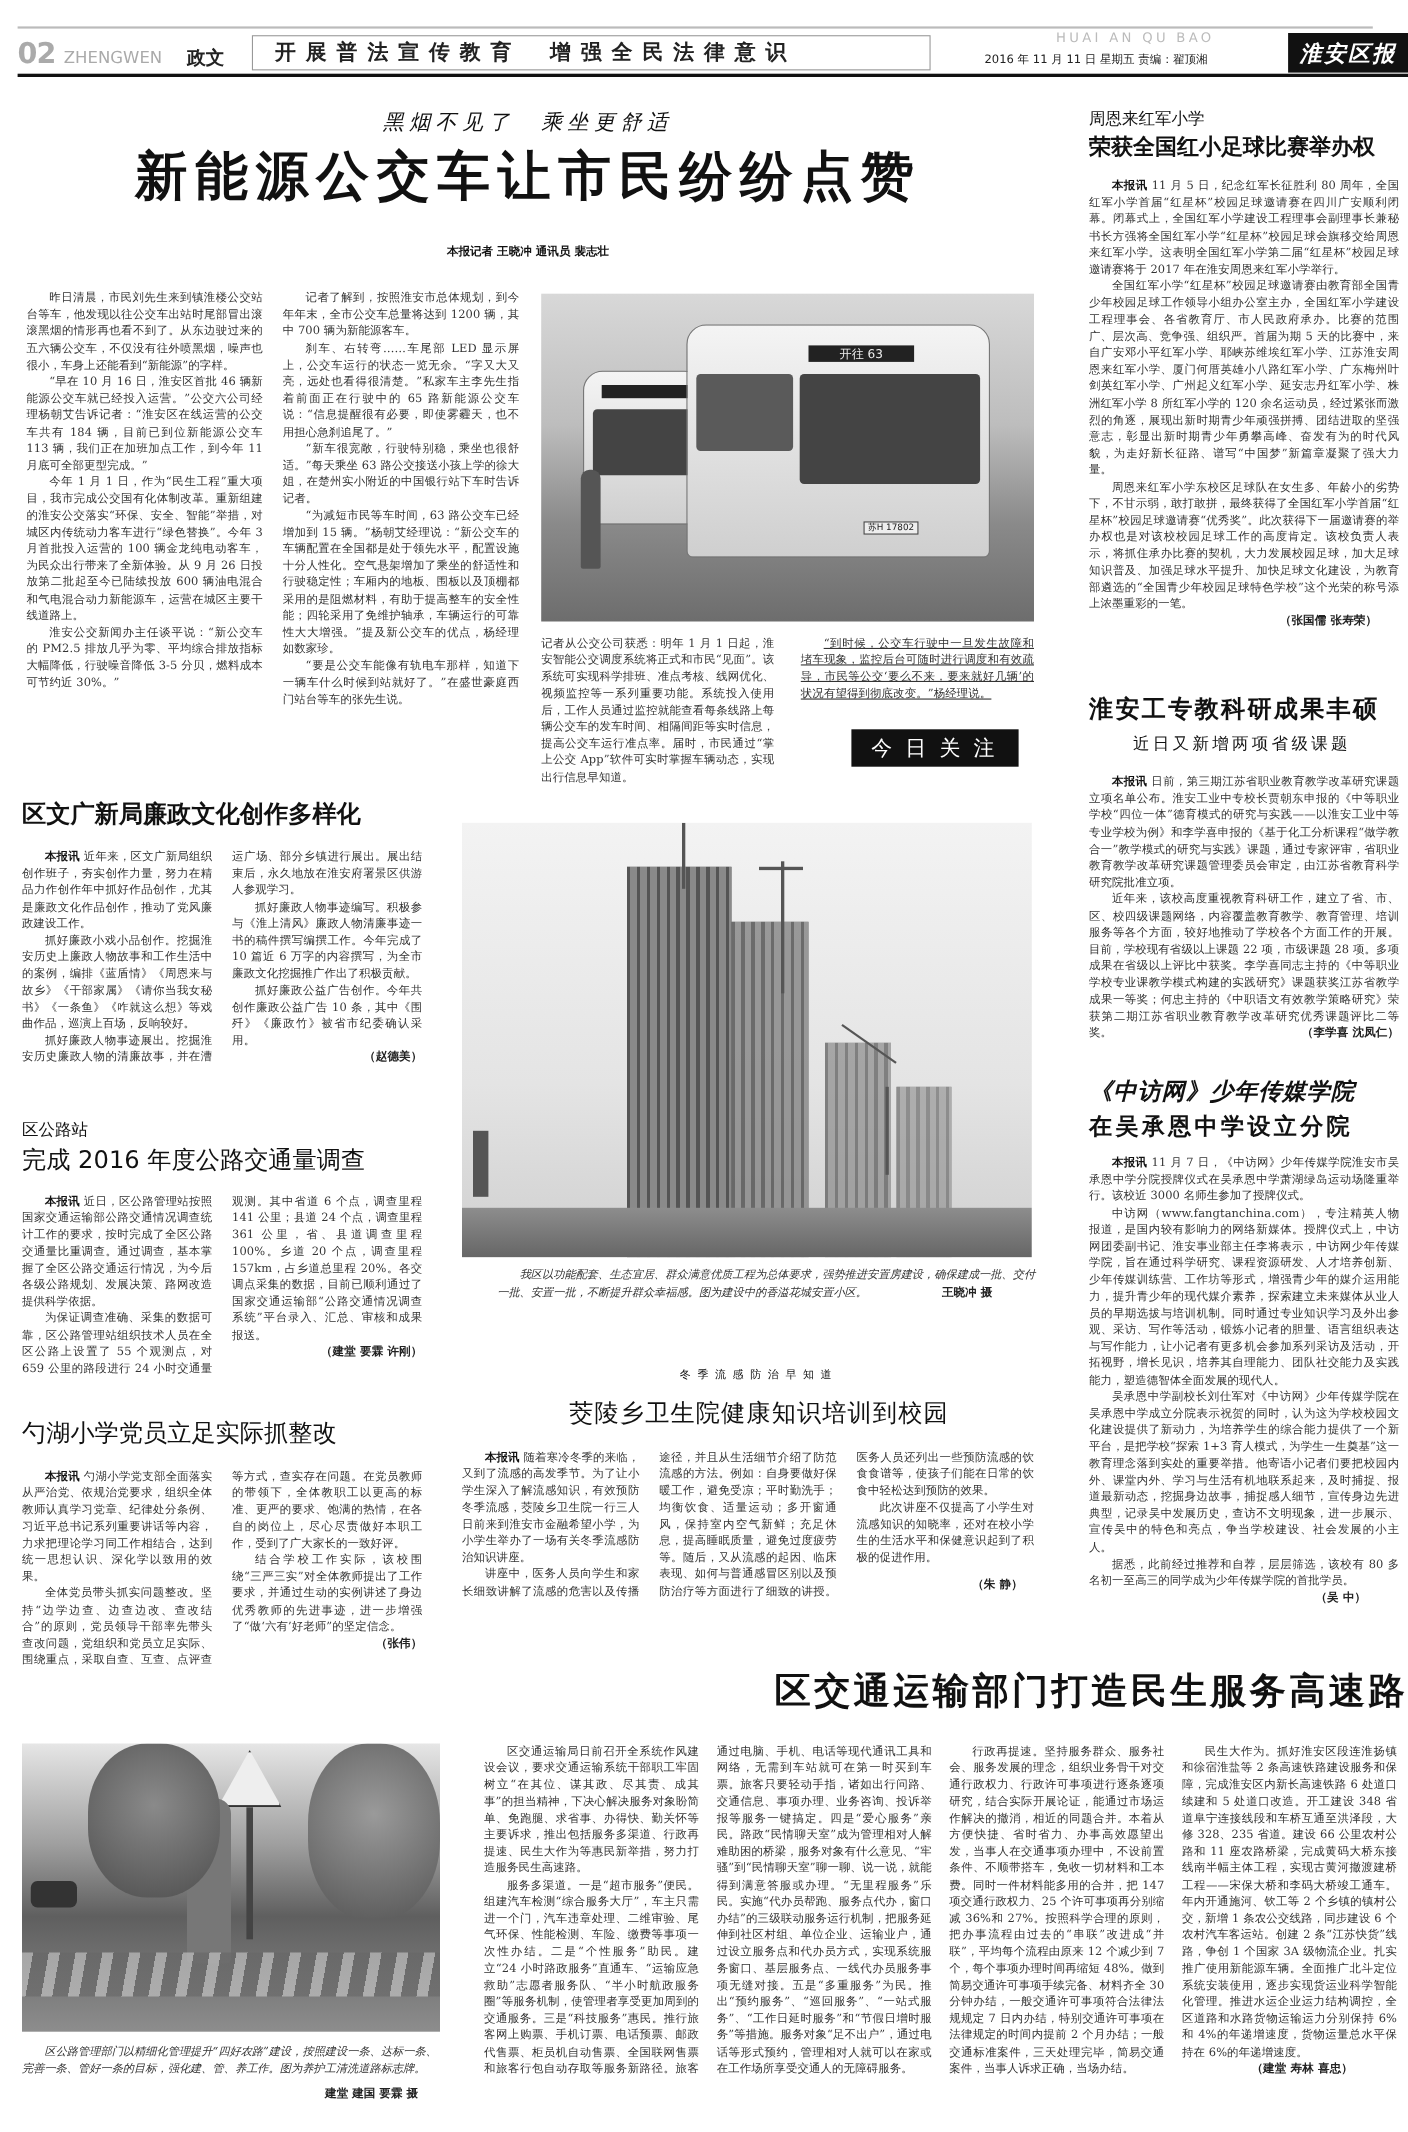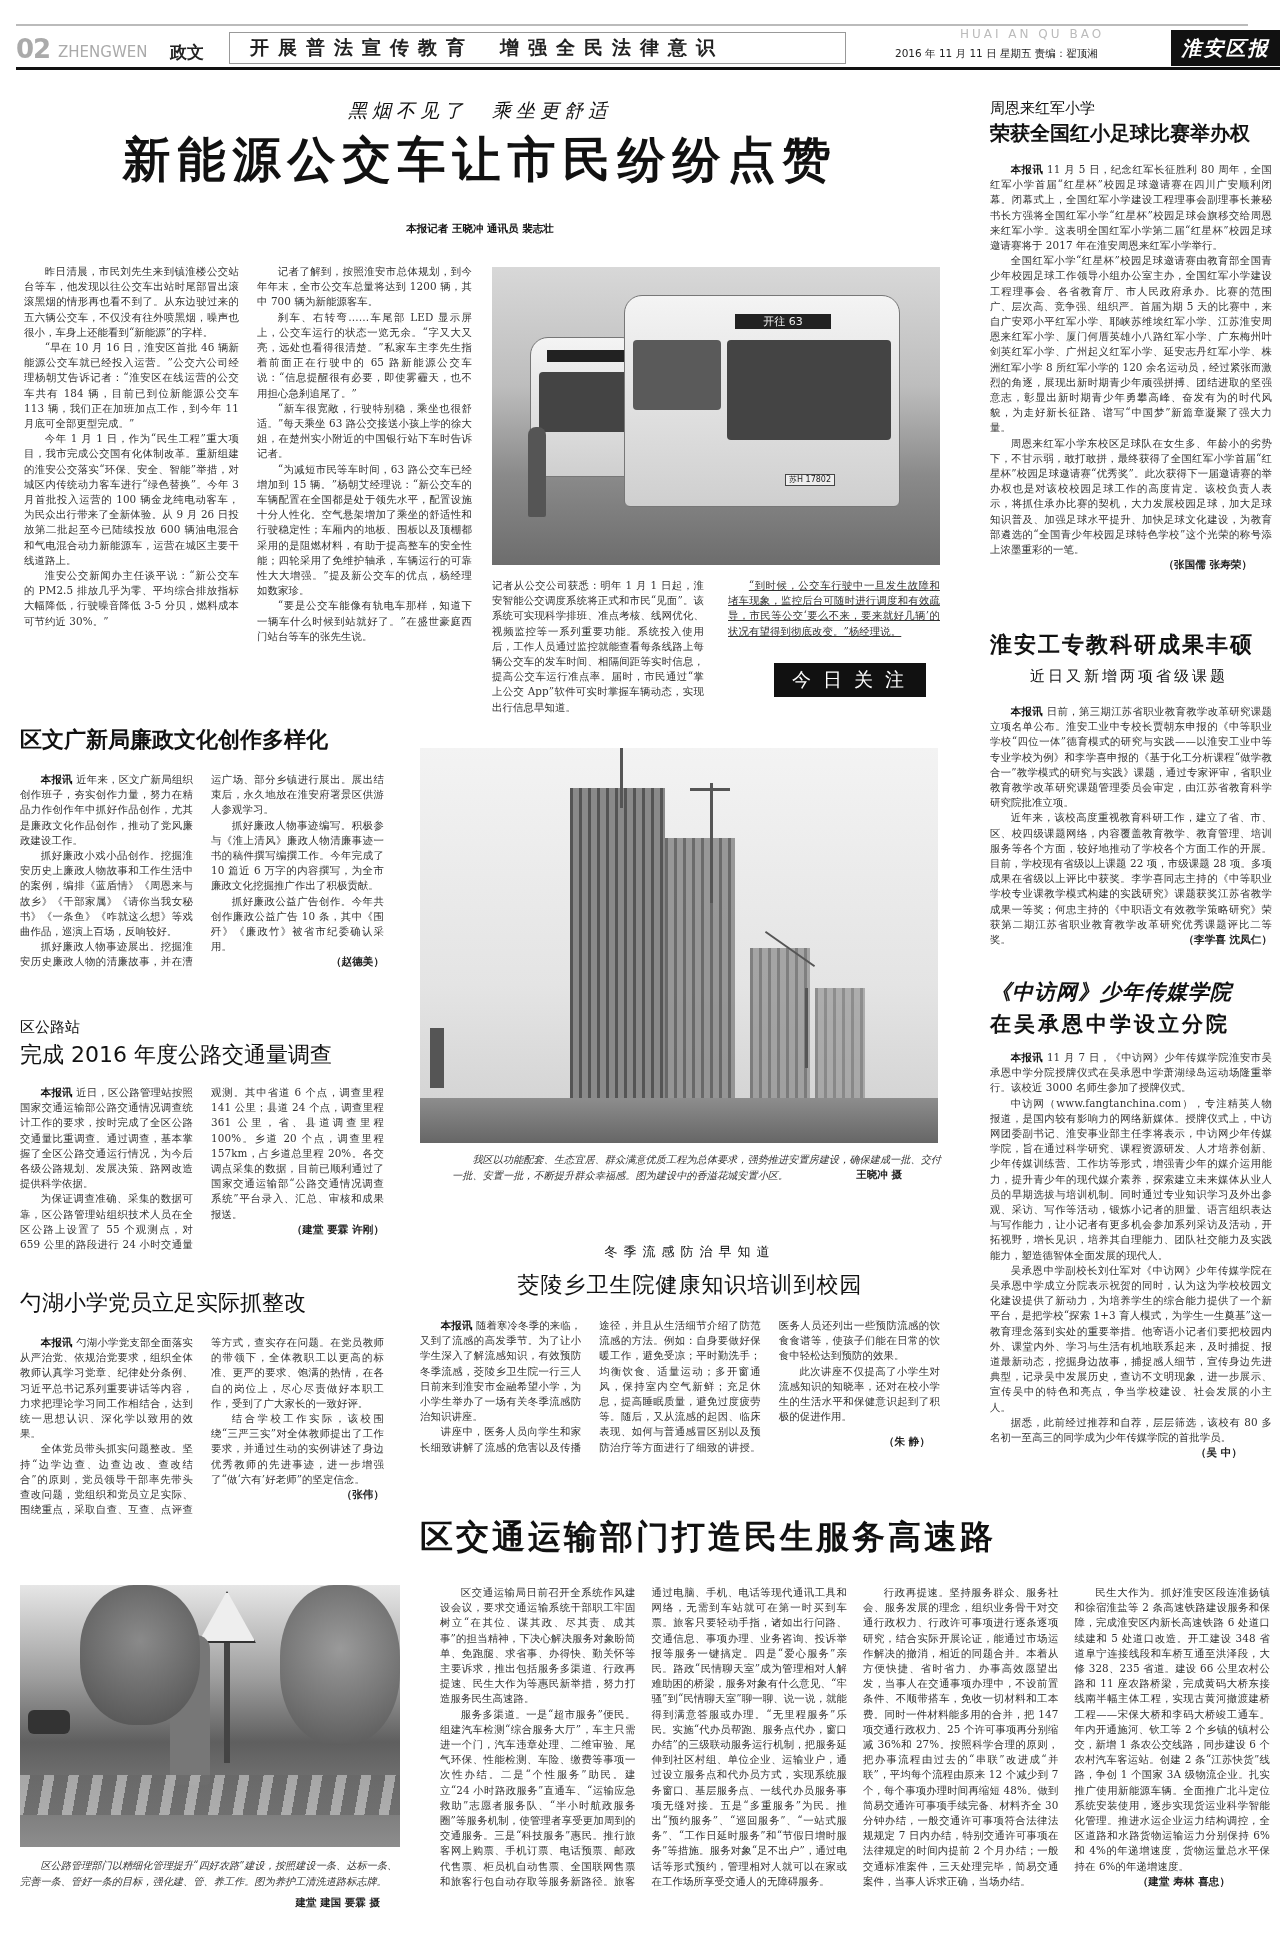--- a/index.html
+++ b/index.html
@@ -160,30 +160,30 @@
   <div class="crane" style="left:385px;top:240px;width:3px;height:80px;"></div>
   <div class="crane" style="left:340px;top:200px;width:60px;height:2px;transform:rotate(35deg);"></div>
   <div class="crane" style="left:10px;top:280px;width:14px;height:60px;"></div>
   <div style="position:absolute;left:0;top:350px;width:518px;height:45px;background:linear-gradient(180deg,#8d8d8d,#666);"></div>
 </div>
 <div class="abs" style="top:1152px;left:452px;width:490px;">
   <div class="caption">我区以功能配套、生态宜居、群众满意优质工程为总体要求，强势推进安置房建设，确保建成一批、交付一批、安置一批，不断提升群众幸福感。图为建设中的香溢花城安置小区。</div>
   <div class="byline" style="margin-top:-16px;padding-right:40px;">王晓冲  摄</div>
 </div>
 
-<div class="abs hl-serif" style="top:1243px;left:420px;width:540px;text-align:center;font-size:13px;letter-spacing:6px;">冬季流感防治早知道</div>
+<div class="abs hl-serif" style="top:1243px;left:420px;width:540px;text-align:center;font-size:10px;letter-spacing:6px;">冬季流感防治早知道</div>
 <div class="abs hl-sans" style="top:1270px;left:420px;width:540px;text-align:center;font-size:22px;letter-spacing:1px;">茭陵乡卫生院健康知识培训到校园</div>
 <div class="abs body-text cols3" style="top:1318px;left:420px;width:520px;height:150px;">
   <p><span class="lead">本报讯</span>&nbsp;<span>随着寒冷冬季的来临，又到了流感的高发季节。为了让小学生深入了解流感知识，有效预防冬季流感，茭陵乡卫生院一行三人日前来到淮安市金融希望小学，为小学生举办了一场有关冬季流感防治知识讲座。</span></p>
   <p>讲座中，医务人员向学生和家长细致讲解了流感的危害以及传播途径，并且从生活细节介绍了防范流感的方法。例如：自身要做好保暖工作，避免受凉；平时勤洗手；均衡饮食、适量运动；多开窗通风，保持室内空气新鲜；充足休息，提高睡眠质量，避免过度疲劳等。随后，又从流感的起因、临床表现、如何与普通感冒区别以及预防治疗等方面进行了细致的讲授。医务人员还列出一些预防流感的饮食食谱等，使孩子们能在日常的饮食中轻松达到预防的效果。</p>
   <p>此次讲座不仅提高了小学生对流感知识的知晓率，还对在校小学生的生活水平和保健意识起到了积极的促进作用。</p>
   <div class="byline" style="padding-right:10px;margin-top:10px;">（朱  静）</div>
 </div>
 
-<div class="abs hl-serif" style="top:1515px;left:420px;width:860px;text-align:left;font-size:33px;font-weight:bold;letter-spacing:3px;">区交通运输部门打造民生服务高速路</div>
+<div class="abs hl-serif" style="top:1515px;left:420px;width:860px;text-align:right;font-size:33px;font-weight:bold;letter-spacing:3px;">区交通运输部门打造民生服务高速路</div>
 <div class="abs body-text cols4" style="top:1585px;left:440px;width:830px;height:345px;">
   <p>区交通运输局日前召开全系统作风建设会议，要求交通运输系统干部职工牢固树立“在其位、谋其政、尽其责、成其事”的担当精神，下决心解决服务对象盼简单、免跑腿、求省事、办得快、勤关怀等主要诉求，推出包括服务多渠道、行政再提速、民生大作为等惠民新举措，努力打造服务民生高速路。</p>
   <p>服务多渠道。一是“超市服务”便民。组建汽车检测“综合服务大厅”，车主只需进一个门，汽车违章处理、二维审验、尾气环保、性能检测、车险、缴费等事项一次性办结。二是“个性服务”助民。建立“24 小时路政服务”直通车、“运输应急救助”志愿者服务队、“半小时航政服务圈”等服务机制，使管理者享受更加周到的交通服务。三是“科技服务”惠民。推行旅客网上购票、手机订票、电话预票、邮政代售票、柜员机自动售票、全国联网售票和旅客行包自动存取等服务新路径。旅客通过电脑、手机、电话等现代通讯工具和网络，无需到车站就可在第一时买到车票。旅客只要轻动手指，诸如出行问路、交通信息、事项办理、业务咨询、投诉举报等服务一键搞定。四是“爱心服务”亲民。路政“民情聊天室”成为管理相对人解难助困的桥梁，服务对象有什么意见、“牢骚”到“民情聊天室”聊一聊、说一说，就能得到满意答服或办理。“无里程服务”乐民。实施“代办员帮跑、服务点代办，窗口办结”的三级联动服务运行机制，把服务延伸到社区村组、单位企业、运输业户，通过设立服务点和代办员方式，实现系统服务窗口、基层服务点、一线代办员服务事项无缝对接。五是“多重服务”为民。推出“预约服务”、“巡回服务”、“一站式服务”、“工作日延时服务”和“节假日增时服务”等措施。服务对象“足不出户”，通过电话等形式预约，管理相对人就可以在家或在工作场所享受交通人的无障碍服务。</p>
   <p>行政再提速。坚持服务群众、服务社会、服务发展的理念，组织业务骨干对交通行政权力、行政许可事项进行逐条逐项研究，结合实际开展论证，能通过市场运作解决的撤消，相近的同题合并。本着从方便快捷、省时省力、办事高效愿望出发，当事人在交通事项办理中，不设前置条件、不顺带搭车，免收一切材料和工本费。同时一件材料能多用的合并，把 147 项交通行政权力、25 个许可事项再分别缩减 36%和 27%。按照科学合理的原则，把办事流程由过去的“串联”改进成“并联”，平均每个流程由原来 12 个减少到 7 个，每个事项办理时间再缩短 48%。做到简易交通许可事项手续完备、材料齐全 30 分钟办结，一般交通许可事项符合法律法规规定 7 日内办结，特别交通许可事项在法律规定的时间内提前 2 个月办结；一般交通标准案件，三天处理完毕，简易交通案件，当事人诉求正确，当场办结。</p>
   <p>民生大作为。抓好淮安区段连淮扬镇和徐宿淮盐等 2 条高速铁路建设服务和保障，完成淮安区内新长高速铁路 6 处道口续建和 5 处道口改造。开工建设 348 省道阜宁连接线段和车桥互通至洪泽段，大修 328、235 省道。建设 66 公里农村公路和 11 座农路桥梁，完成黄码大桥东接线南半幅主体工程，实现古黄河撤渡建桥工程——宋保大桥和李码大桥竣工通车。年内开通施河、钦工等 2 个乡镇的镇村公交，新增 1 条农公交线路，同步建设 6 个农村汽车客运站。创建 2 条“江苏快货”线路，争创 1 个国家 3A 级物流企业。扎实推广使用新能源车辆。全面推广北斗定位系统安装使用，逐步实现货运业科学智能化管理。推进水运企业运力结构调控，全区道路和水路货物运输运力分别保持 6%和 4%的年递增速度，货物运量总水平保持在 6%的年递增速度。</p>
   <div class="byline" style="padding-right:40px;">（建堂  寿林  喜忠）</div>
 </div>
 
 <div class="abs photo road-photo">
   <div style="position:absolute;left:178px;top:6px;width:58px;height:52px;background:#eee;border:2px solid #333;clip-path:polygon(50% 0,100% 100%,0 100%);"></div>

